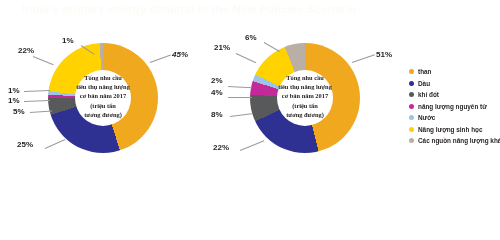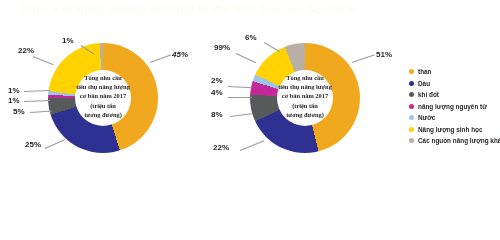--- a/index.html
+++ b/index.html
@@ -96,21 +96,21 @@
   <div class="leader" style="left:24px;top:101px;width:26px;transform:rotate(-2deg);transform-origin:left center;"></div>
   <div class="leader" style="left:30px;top:112px;width:22px;transform:rotate(-4deg);transform-origin:left center;"></div>
   <div class="leader" style="left:45px;top:148px;width:22px;transform:rotate(-24deg);transform-origin:left center;"></div>
 
   <div class="pct" style="left:62px;top:36px;">1%</div>
   <div class="pct" style="left:172px;top:50px;font-style:italic;">45%</div>
   <div class="pct" style="left:18px;top:46px;">22%</div>
   <div class="pct" style="left:8px;top:86px;">1%</div>
   <div class="pct" style="left:8px;top:96px;">1%</div>
   <div class="pct" style="left:13px;top:107px;">5%</div>
-  <div class="pct" style="left:25px;top:140px;">25%</div>
+  <div class="pct" style="left:17px;top:140px;">25%</div>
 
   <div class="donut-wrap" style="left:250px;top:43px;width:110px;height:110px;">
     <div class="donut" id="donut-right" style="background: conic-gradient(rgb(240, 168, 30) 0deg, rgb(240, 168, 30) 165.6deg, rgb(46, 49, 146) 165.6deg, rgb(46, 49, 146) 244.8deg, rgb(88, 89, 91) 244.8deg, rgb(88, 89, 91) 273.6deg, rgb(196, 41, 154) 273.6deg, rgb(196, 41, 154) 288deg, rgb(157, 195, 230) 288deg, rgb(157, 195, 230) 295.2deg, rgb(255, 210, 0) 295.2deg, rgb(255, 210, 0) 338.4deg, rgb(185, 175, 164) 338.4deg, rgb(185, 175, 164) 360deg);"></div>
     <div class="donut-hole"></div>
     <div class="center-label">
       <div>Tổng nhu cầu</div>
       <div>tiêu thụ năng lượng</div>
       <div>cơ bản năm 2017</div>
       <div>(triệu tấn</div>
       <div>tương đương)</div>
@@ -120,21 +120,21 @@
   <div class="leader" style="left:264px;top:42px;width:18px;transform:rotate(30deg);transform-origin:left center;"></div>
   <div class="leader" style="left:352px;top:62px;width:24px;transform:rotate(-19deg);transform-origin:left center;"></div>
   <div class="leader" style="left:236px;top:53px;width:22px;transform:rotate(25deg);transform-origin:left center;"></div>
   <div class="leader" style="left:228px;top:86px;width:24px;transform:rotate(3deg);transform-origin:left center;"></div>
   <div class="leader" style="left:228px;top:97px;width:24px;transform:rotate(0deg);transform-origin:left center;"></div>
   <div class="leader" style="left:230px;top:116px;width:22px;transform:rotate(-7deg);transform-origin:left center;"></div>
   <div class="leader" style="left:240px;top:150px;width:26px;transform:rotate(-22deg);transform-origin:left center;"></div>
 
   <div class="pct" style="left:245px;top:33px;">6%</div>
   <div class="pct" style="left:376px;top:50px;">51%</div>
-  <div class="pct" style="left:214px;top:43px;">99%</div>
+  <div class="pct" style="left:214px;top:43px;">21%</div>
   <div class="pct" style="left:211px;top:76px;">2%</div>
   <div class="pct" style="left:211px;top:88px;">4%</div>
   <div class="pct" style="left:211px;top:110px;">8%</div>
   <div class="pct" style="left:213px;top:143px;">22%</div>
 
   <div class="legend">
     <div class="legend-row">
       <span class="legend-dot" style="background: rgb(240, 168, 30);"></span>
       <span class="legend-label">than</span>
     </div>

